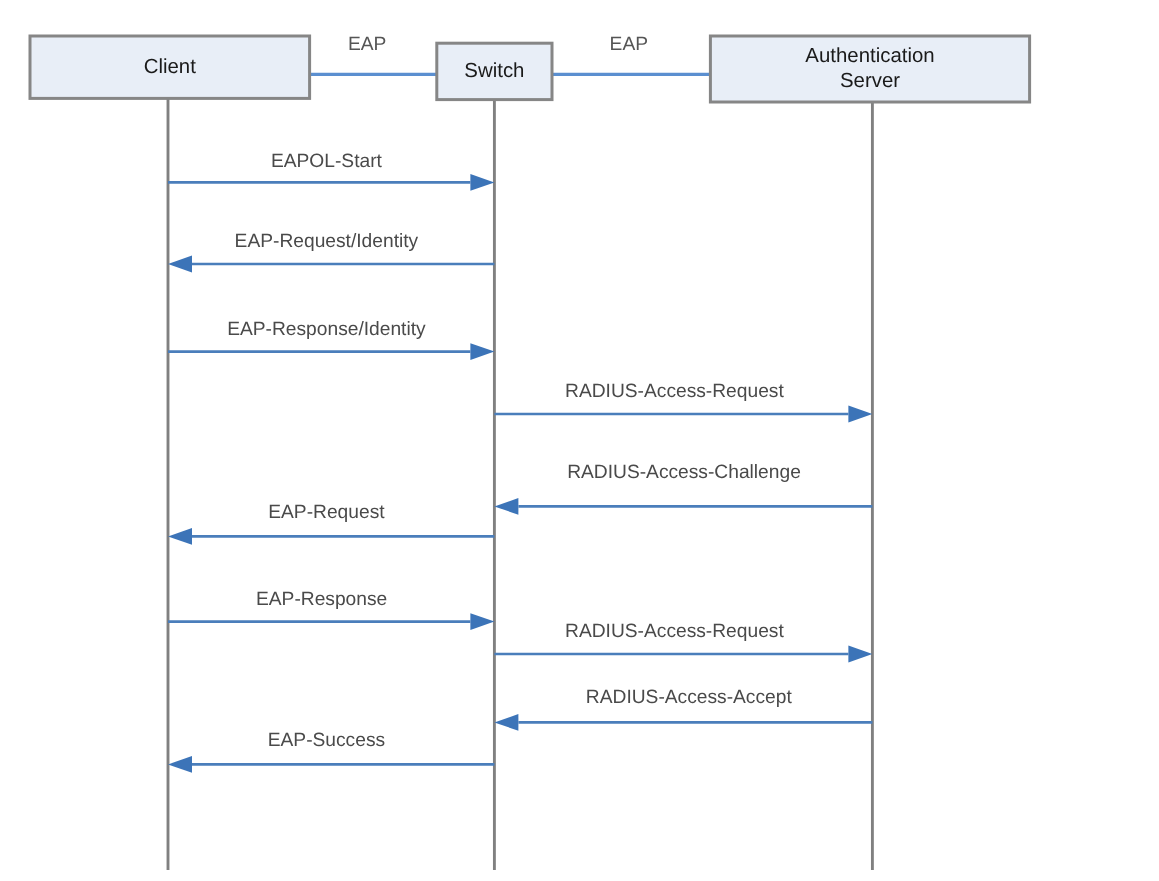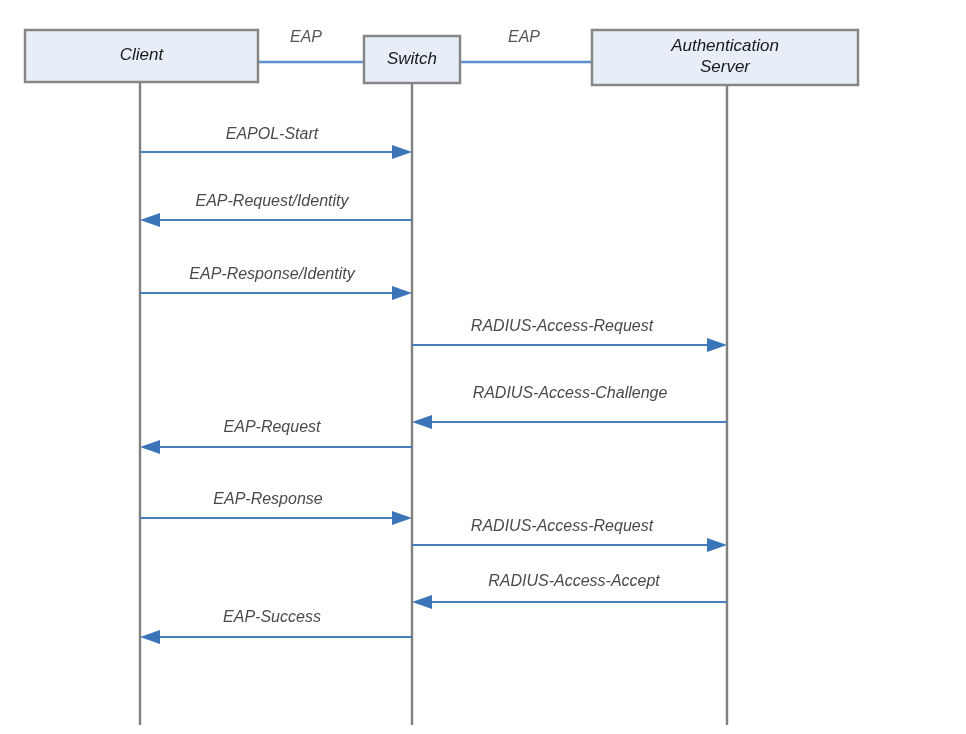--- a/index.html
+++ b/index.html
@@ -9,21 +9,20 @@
   }
   body {
     font-family: "Liberation Sans", sans-serif;
   }
   #diagram-root {
     position: relative;
     width: 966px;
     height: 734px;
     background: #ffffff;
     overflow: hidden;
-    font-style: italic;
   }
   svg.diagram-canvas {
     position: absolute;
     top: 0;
     left: 0;
     width: 966px;
     height: 734px;
     display: block;
   }
   .actor-box-rect {

